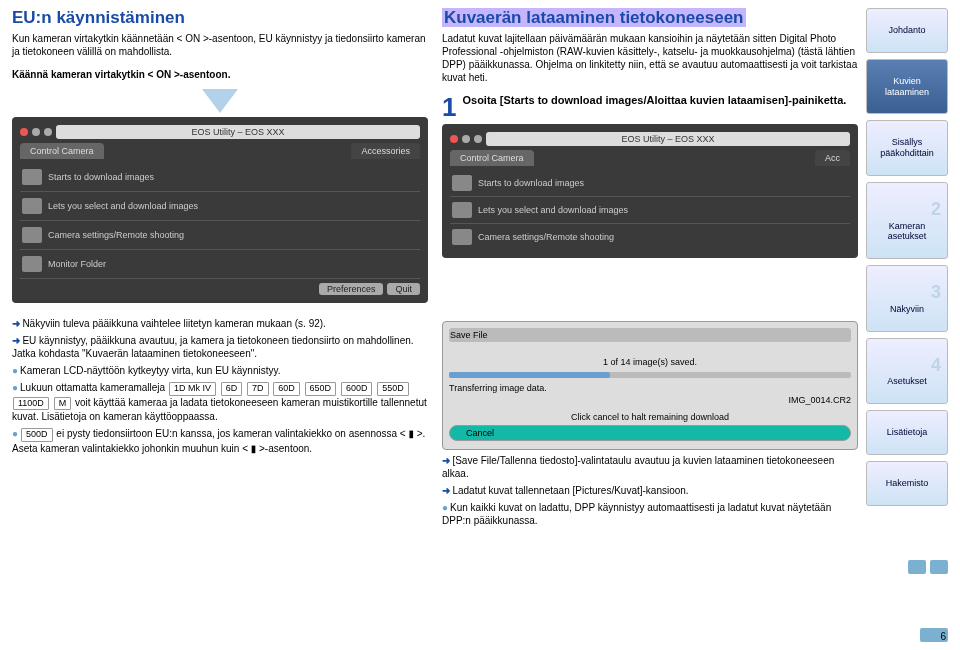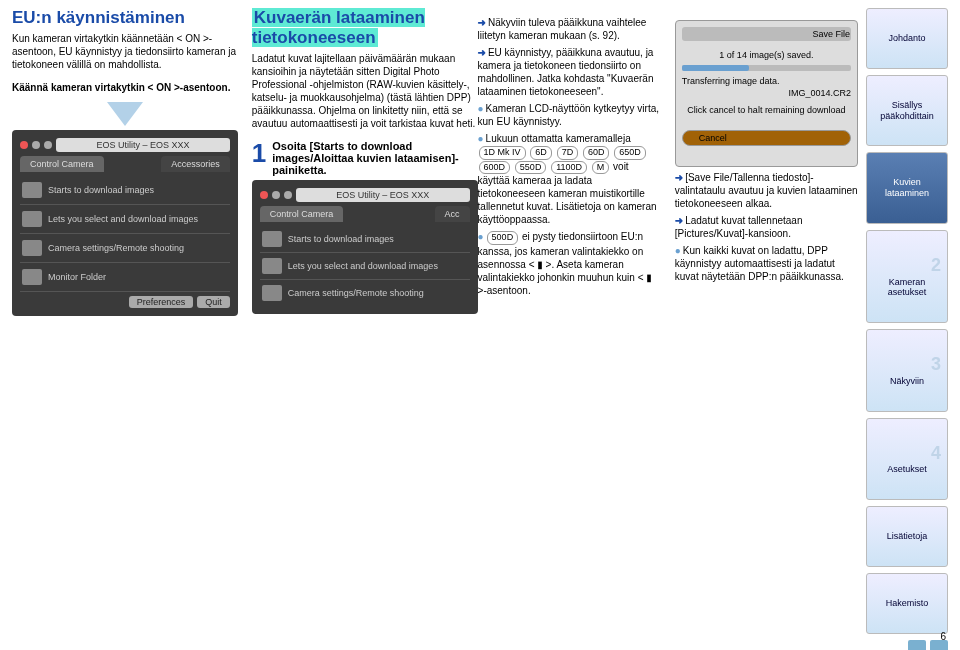--- a/index.html
+++ b/index.html
@@ -1,48 +1,48 @@
 <!DOCTYPE html>
 <html><head>
 <meta charset="utf-8">
 <style>
   * { box-sizing: border-box; margin: 0; padding: 0; }
   body { font-family: Arial, sans-serif; font-size: 10px; color: #000; width: 960px; height: 650px; position: relative; background: #fff; }
   .page { display: flex; width: 960px; height: 650px; padding: 8px 12px; }
-  .main { flex: 1; display: flex; flex-direction: row; }
+  .main { flex: 1; display: flex; flex-direction: column; }
   .sidebar { width: 90px; display: flex; flex-direction: column; gap: 6px; padding-left: 8px; }
   .cols { display: flex; gap: 14px; }
   .col { flex: 1; display: flex; flex-direction: column; }
   h2.blue { color: #1a4ba8; font-size: 17px; font-weight: bold; margin-bottom: 4px; }
-  .highlight { background: #5eead4; padding: 0 2px; }
+  .highlight { background: #c4b5fd; padding: 0 2px; }
   p { line-height: 1.3; margin-bottom: 4px; font-size: 10px; }
-  .badge { background: #fff; border: 1px solid #999; border-radius: 6px; padding: 0 4px; font-size: 9px; display: inline-block; margin: 0 1px; }
+  .badge { background: #fff; border: 1px solid #999; border-radius: 1px; padding: 0 4px; font-size: 9px; display: inline-block; margin: 0 1px; }
   .arrow-down { width: 0; height: 0; border-left: 18px solid transparent; border-right: 18px solid transparent; border-top: 24px solid #b3d1e8; margin: 4px auto; }
   .panel { background: #3a3a3a; color: #ccc; border-radius: 4px; padding: 8px; margin-bottom: 6px; }
   .panel-title { background: #ddd; color: #333; padding: 2px 6px; font-size: 9px; border-radius: 3px; text-align: center; }
   .panel-row { display: flex; align-items: center; gap: 6px; padding: 6px 2px; border-bottom: 1px solid #555; font-size: 9px; }
   .panel-row:last-child { border-bottom: none; }
   .panel-icon { width: 20px; height: 16px; background: #888; border-radius: 2px; }
   .panel-tabs { display: flex; gap: 2px; margin: 4px 0; justify-content: space-between; }
   .panel-tab { background: #666; color: #ddd; padding: 3px 10px; border-radius: 4px 4px 0 0; font-size: 9px; }
   .panel-actions { display: flex; justify-content: flex-end; gap: 4px; margin-top: 4px; }
   .pbtn { background: #aaa; color: #222; padding: 1px 8px; border-radius: 3px; font-size: 9px; }
   .arrow-right { color: #1a4ba8; font-weight: bold; margin-right: 2px; }
   .bullet { color: #6aa0d0; font-weight: bold; margin-right: 2px; }
-  .sidebar-item { background: linear-gradient(#eef, #cde3f5); border: 1px solid #bbb; border-radius: 3px; padding: 24px 4px; text-align: center; font-size: 9px; color: #003; line-height: 1.2; }
+  .sidebar-item { background: linear-gradient(#eef, #cde3f5); border: 1px solid #bbb; border-radius: 3px; padding: 16px 4px; text-align: center; font-size: 9px; color: #003; line-height: 1.2; }
   .sidebar-num { font-size: 18px; color: #c0d4e8; text-align: right; padding-right: 2px; font-weight: bold; }
   .navrow { display: flex; gap: 4px; margin-top: auto; justify-content: flex-end; align-items: center; }
   .navbtn { width: 18px; height: 14px; background: #8ab; border-radius: 2px; }
   .step { display: flex; gap: 6px; margin-top: 6px; }
   .step-num { font-size: 26px; color: #1a4ba8; font-weight: bold; line-height: 1; }
   .step-text { font-weight: bold; font-size: 11px; }
   .dialog { background: #ddd; border: 1px solid #999; border-radius: 4px; padding: 6px; font-size: 9px; margin-top: 4px; }
   .dialog-bar { background: #bbb; height: 6px; border-radius: 2px; margin: 4px 0; position: relative; }
   .dialog-bar::after { content:""; position:absolute; left:0; top:0; height:100%; width:40%; background:#6aa0d0; border-radius:2px; }
-  .dbtn { background: #a16207; border: 1px solid #999; border-radius: 8px; padding: 1px 16px; font-size: 9px; margin: 14px auto; display: block; }
+  .dbtn { background: #14b8a6; border: 1px solid #999; border-radius: 8px; padding: 1px 16px; font-size: 9px; margin: 2px auto; display: block; }
   .pagenum { position: absolute; bottom: 8px; right: 14px; font-size: 10px; }
   .lowtext { font-size: 9.5px; line-height: 1.35; }
   .small-panel .panel-row { padding: 5px 2px; }
 </style>
 </head>
 <body>
 
 <div class="page">
   <div class="main">
     <div class="cols">
@@ -126,39 +126,39 @@
         <p><span class="arrow-right">➜</span><span>EU käynnistyy, pääikkuna avautuu, ja kamera ja tietokoneen tiedonsiirto on mahdollinen. Jatka kohdasta "Kuvaerän lataaminen tietokoneeseen".</span></p>
         <p><span class="bullet">●</span><span>Kameran LCD-näyttöön kytkeytyy virta, kun EU käynnistyy.</span></p>
         <p><span class="bullet">●</span><span>Lukuun ottamatta kameramalleja </span>
           <span id="models"><span class="badge">1D Mk IV</span> <span class="badge">6D</span> <span class="badge">7D</span> <span class="badge">60D</span> <span class="badge">650D</span> <span class="badge">600D</span> <span class="badge">550D</span> <span class="badge">1100D</span> <span class="badge">M</span> </span>
           <span> voit käyttää kameraa ja ladata tietokoneeseen kameran muistikortille tallennetut kuvat. Lisätietoja on kameran käyttöoppaassa.</span>
         </p>
         <p><span class="bullet">●</span><span class="badge">500D</span><span> ei pysty tiedonsiirtoon EU:n kanssa, jos kameran valintakiekko on asennossa &lt; ▮ &gt;. Aseta kameran valintakiekko johonkin muuhun kuin &lt; ▮ &gt;-asentoon.</span></p>
       </div>
       <div class="col lowtext">
         <div class="dialog">
-          <div style="text-align:right;background:#bbb;border-radius:3px;padding:1px;">Save File</div>
-          <div style="text-align:center;margin-top:8px;">1 of 14 image(s) saved.</div>
+          <div style="text-align:left;background:#bbb;border-radius:3px;padding:1px;">Save File</div>
+          <div style="text-align:center;margin-top:14px;">1 of 14 image(s) saved.</div>
           <div class="dialog-bar"></div>
           <div>Transferring image data.</div>
           <div style="text-align:right;">IMG_0014.CR2</div>
           <div style="text-align:center;margin-top:4px;">Click cancel to halt remaining download</div>
           <div class="dbtn">Cancel</div>
         </div>
         <p style="margin-top:4px;"><span class="arrow-right">➜</span><span>[Save File/Tallenna tiedosto]-valintataulu avautuu ja kuvien lataaminen tietokoneeseen alkaa.</span></p>
         <p><span class="arrow-right">➜</span><span>Ladatut kuvat tallennetaan [Pictures/Kuvat]-kansioon.</span></p>
         <p><span class="bullet">●</span><span>Kun kaikki kuvat on ladattu, DPP käynnistyy automaattisesti ja ladatut kuvat näytetään DPP:n pääikkunassa.</span></p>
       </div>
     </div>
   </div>
 
   <div class="sidebar">
     <div class="sidebar-item">Johdanto</div>
+    <div class="sidebar-item" style="background:linear-gradient(#5a7fb3,#3a5f93);color:#fff;">Kuvien lataaminen</div>
     <div class="sidebar-item">Sisällys pääkohdittain</div>
-    <div class="sidebar-item" style="background:linear-gradient(#5a7fb3,#3a5f93);color:#fff;">Kuvien lataaminen</div>
     <div class="sidebar-item"><div class="sidebar-num">2</div><span>Kameran asetukset</span></div>
     <div class="sidebar-item"><div class="sidebar-num">3</div><span>Näkyviin</span></div>
     <div class="sidebar-item"><div class="sidebar-num">4</div><span>Asetukset</span></div>
     <div class="sidebar-item">Lisätietoja</div>
     <div class="sidebar-item">Hakemisto</div>
     <div class="navrow">
       <div class="navbtn" style="background:#7ab0d0;"></div>
       <div class="navbtn" style="background:#7ab0d0;"></div>
     </div>
     <div class="navrow">

